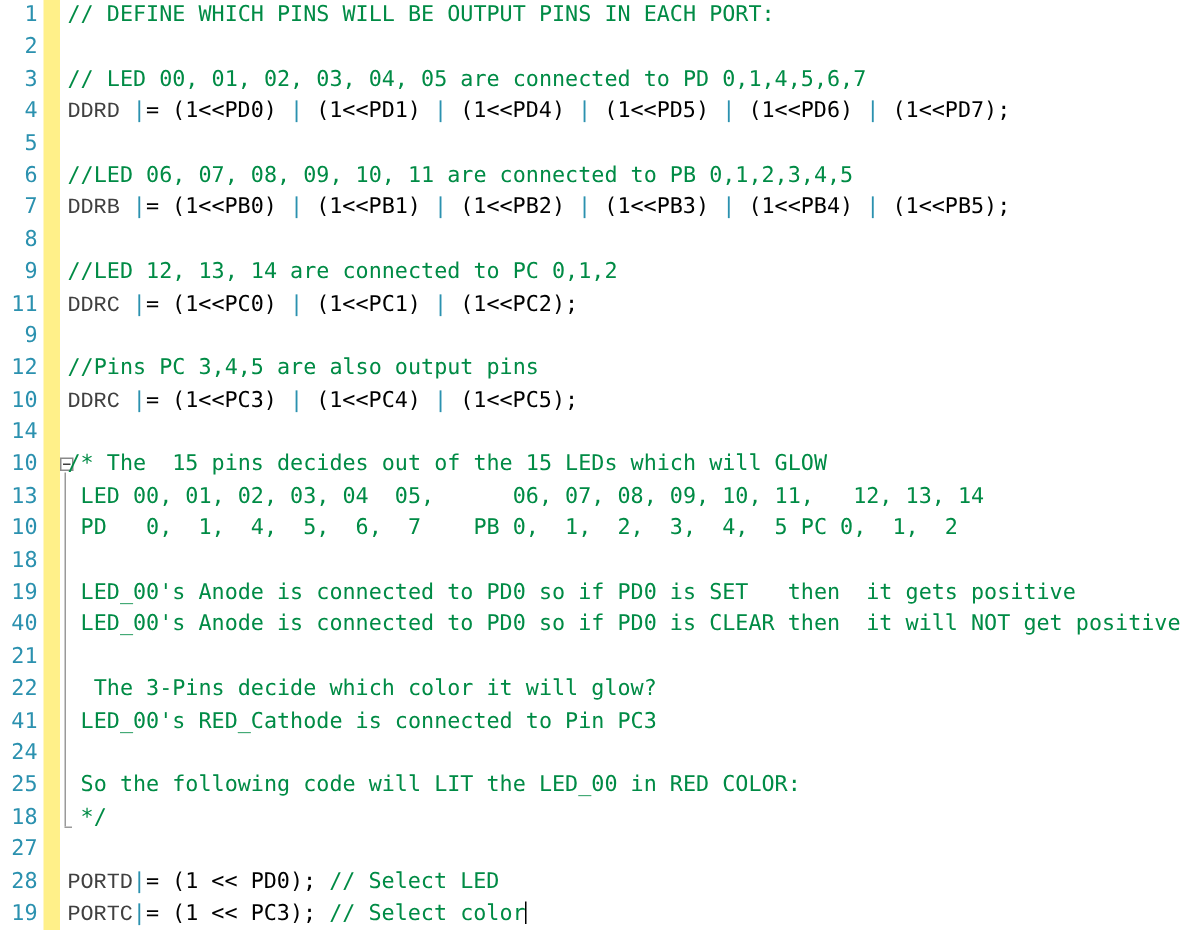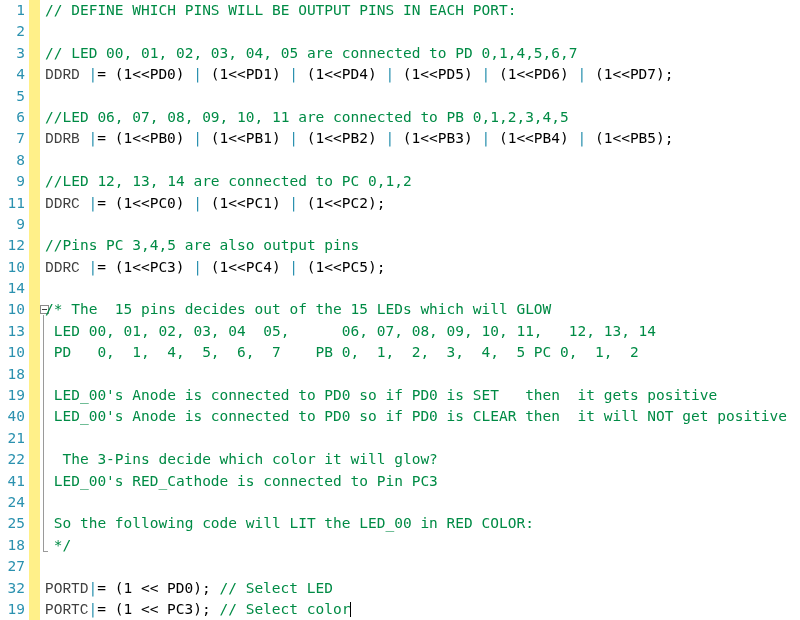--- a/index.html
+++ b/index.html
@@ -148,21 +148,21 @@
       <span class="ln">18</span>
       <span class="ln">19</span>
       <span class="ln">40</span>
       <span class="ln">21</span>
       <span class="ln">22</span>
       <span class="ln">41</span>
       <span class="ln">24</span>
       <span class="ln">25</span>
       <span class="ln">18</span>
       <span class="ln">27</span>
-      <span class="ln">32</span>
+      <span class="ln">28</span>
       <span class="ln">19</span>
     </div>
   <div class="foldcol" id="foldcol">
       <div class="foldbox" style="top: 304.6px;"></div>
       <div class="foldline" style="top: 314.6px; height: 236.4px;"></div>
       <div class="foldfoot" style="top: 551px;"></div>
     </div>
   <div class="code" id="code"><span class="row"><span class="tok-comment">// DEFINE WHICH PINS WILL BE OUTPUT PINS IN EACH PORT:</span></span><span class="row">&nbsp;</span><span class="row"><span class="tok-comment">// LED 00, 01, 02, 03, 04, 05 are connected to PD 0,1,4,5,6,7</span></span><span class="row"><span class="tok-kw">DDRD</span><span class="tok-plain"> </span><span class="tok-op">|</span><span class="tok-plain">= (1&lt;&lt;PD0) </span><span class="tok-op">|</span><span class="tok-plain"> (1&lt;&lt;PD1) </span><span class="tok-op">|</span><span class="tok-plain"> (1&lt;&lt;PD4) </span><span class="tok-op">|</span><span class="tok-plain"> (1&lt;&lt;PD5) </span><span class="tok-op">|</span><span class="tok-plain"> (1&lt;&lt;PD6) </span><span class="tok-op">|</span><span class="tok-plain"> (1&lt;&lt;PD7);</span></span><span class="row">&nbsp;</span><span class="row"><span class="tok-comment">//LED 06, 07, 08, 09, 10, 11 are connected to PB 0,1,2,3,4,5</span></span><span class="row"><span class="tok-kw">DDRB</span><span class="tok-plain"> </span><span class="tok-op">|</span><span class="tok-plain">= (1&lt;&lt;PB0) </span><span class="tok-op">|</span><span class="tok-plain"> (1&lt;&lt;PB1) </span><span class="tok-op">|</span><span class="tok-plain"> (1&lt;&lt;PB2) </span><span class="tok-op">|</span><span class="tok-plain"> (1&lt;&lt;PB3) </span><span class="tok-op">|</span><span class="tok-plain"> (1&lt;&lt;PB4) </span><span class="tok-op">|</span><span class="tok-plain"> (1&lt;&lt;PB5);</span></span><span class="row">&nbsp;</span><span class="row"><span class="tok-comment">//LED 12, 13, 14 are connected to PC 0,1,2</span></span><span class="row"><span class="tok-kw">DDRC</span><span class="tok-plain"> </span><span class="tok-op">|</span><span class="tok-plain">= (1&lt;&lt;PC0) </span><span class="tok-op">|</span><span class="tok-plain"> (1&lt;&lt;PC1) </span><span class="tok-op">|</span><span class="tok-plain"> (1&lt;&lt;PC2);</span></span><span class="row">&nbsp;</span><span class="row"><span class="tok-comment">//Pins PC 3,4,5 are also output pins</span></span><span class="row"><span class="tok-kw">DDRC</span><span class="tok-plain"> </span><span class="tok-op">|</span><span class="tok-plain">= (1&lt;&lt;PC3) </span><span class="tok-op">|</span><span class="tok-plain"> (1&lt;&lt;PC4) </span><span class="tok-op">|</span><span class="tok-plain"> (1&lt;&lt;PC5);</span></span><span class="row">&nbsp;</span><span class="row"><span class="tok-comment">/* The  15 pins decides out of the 15 LEDs which will GLOW</span></span><span class="row"><span class="tok-comment"> LED 00, 01, 02, 03, 04  05,      06, 07, 08, 09, 10, 11,   12, 13, 14</span></span><span class="row"><span class="tok-comment"> PD   0,  1,  4,  5,  6,  7    PB 0,  1,  2,  3,  4,  5 PC 0,  1,  2</span></span><span class="row">&nbsp;</span><span class="row"><span class="tok-comment"> LED_00's Anode is connected to PD0 so if PD0 is SET   then  it gets positive</span></span><span class="row"><span class="tok-comment"> LED_00's Anode is connected to PD0 so if PD0 is CLEAR then  it will NOT get positive</span></span><span class="row">&nbsp;</span><span class="row"><span class="tok-comment">  The 3-Pins decide which color it will glow?</span></span><span class="row"><span class="tok-comment"> LED_00's RED_Cathode is connected to Pin PC3</span></span><span class="row">&nbsp;</span><span class="row"><span class="tok-comment"> So the following code will LIT the LED_00 in RED COLOR:</span></span><span class="row"><span class="tok-comment"> */</span></span><span class="row">&nbsp;</span><span class="row"><span class="tok-kw">PORTD</span><span class="tok-op">|</span><span class="tok-plain">= (1 &lt;&lt; PD0); </span><span class="tok-comment">// Select LED</span></span><span class="row"><span class="tok-kw">PORTC</span><span class="tok-op">|</span><span class="tok-plain">= (1 &lt;&lt; PC3); </span><span class="tok-comment">// Select color</span><span class="caret"></span></span></div>
 
 </div>

